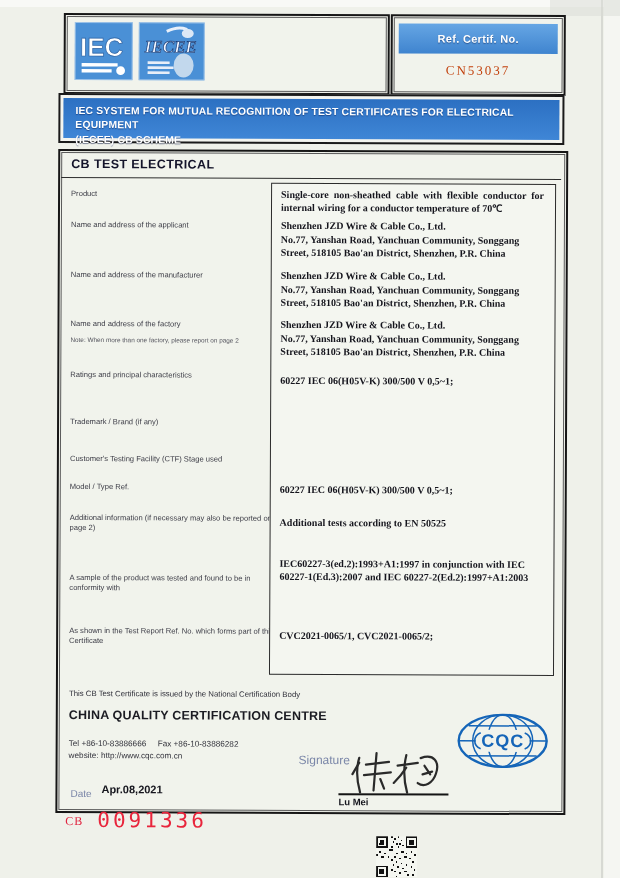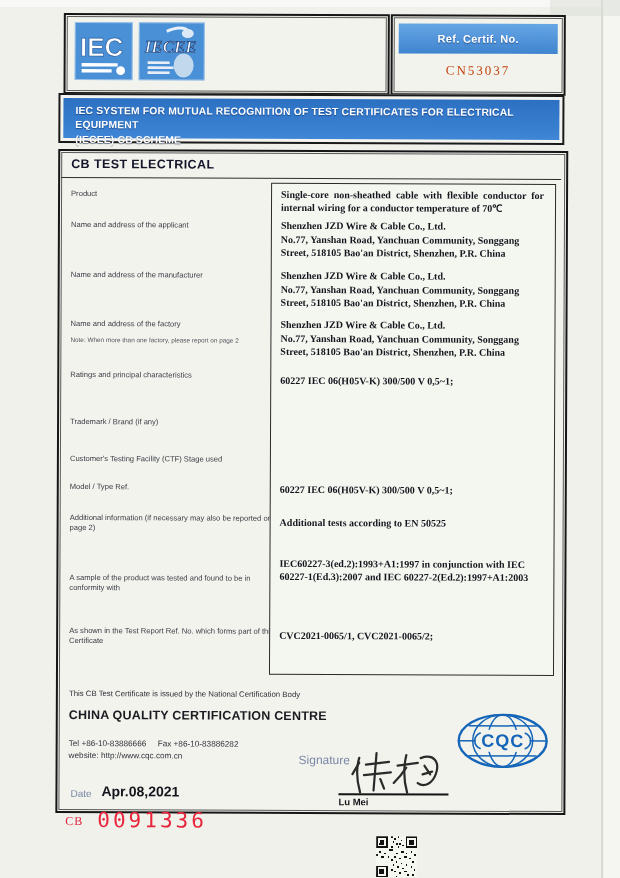--- a/index.html
+++ b/index.html
@@ -45,21 +45,21 @@
   .val{position:absolute;left:9px;width:263px;font-family:"Liberation Serif",serif;
        font-weight:bold;font-size:10px;color:#15151d;line-height:1.32;}
   .val.just{text-align:justify;}
 
   .issued{position:absolute;left:70px;top:690px;font-size:7.8px;color:#2e2e38;}
   .nb-name{position:absolute;left:70px;top:709px;font-weight:bold;font-size:12.5px;color:#1b1b22;letter-spacing:.2px;}
   .nb-line{position:absolute;left:70px;font-size:8.2px;color:#33333c;}
   .cqc-logo{position:absolute;left:456px;top:710px;}
 
   .date-lbl{position:absolute;left:72px;top:789px;font-size:10px;color:#7a86a8;}
-  .date-val{position:absolute;left:103px;top:784px;font-weight:bold;font-size:14px;color:#15151d;}
+  .date-val{position:absolute;left:103px;top:784px;font-weight:bold;font-size:11px;color:#15151d;}
   .sig-lbl{position:absolute;left:300px;top:753px;font-size:12px;color:#7a86a8;text-align:right;}
   .sig-scribble{position:absolute;left:345px;top:748px;}
   .sig-line{position:absolute;left:340px;top:793px;width:110px;height:2px;background:#141414;}
   .sig-name{position:absolute;left:340px;top:796px;width:110px;text-align:left;
             font-weight:bold;font-size:9.5px;color:#15151d;}
 
   
   .cb-prefix{position:absolute;left:67px;top:815px;font-family:"Liberation Serif",serif;
              font-size:12px;color:#e02540;letter-spacing:1px;}
   .cb-number{position:absolute;left:99px;top:809px;font-family:"DejaVu Sans Mono",monospace;

